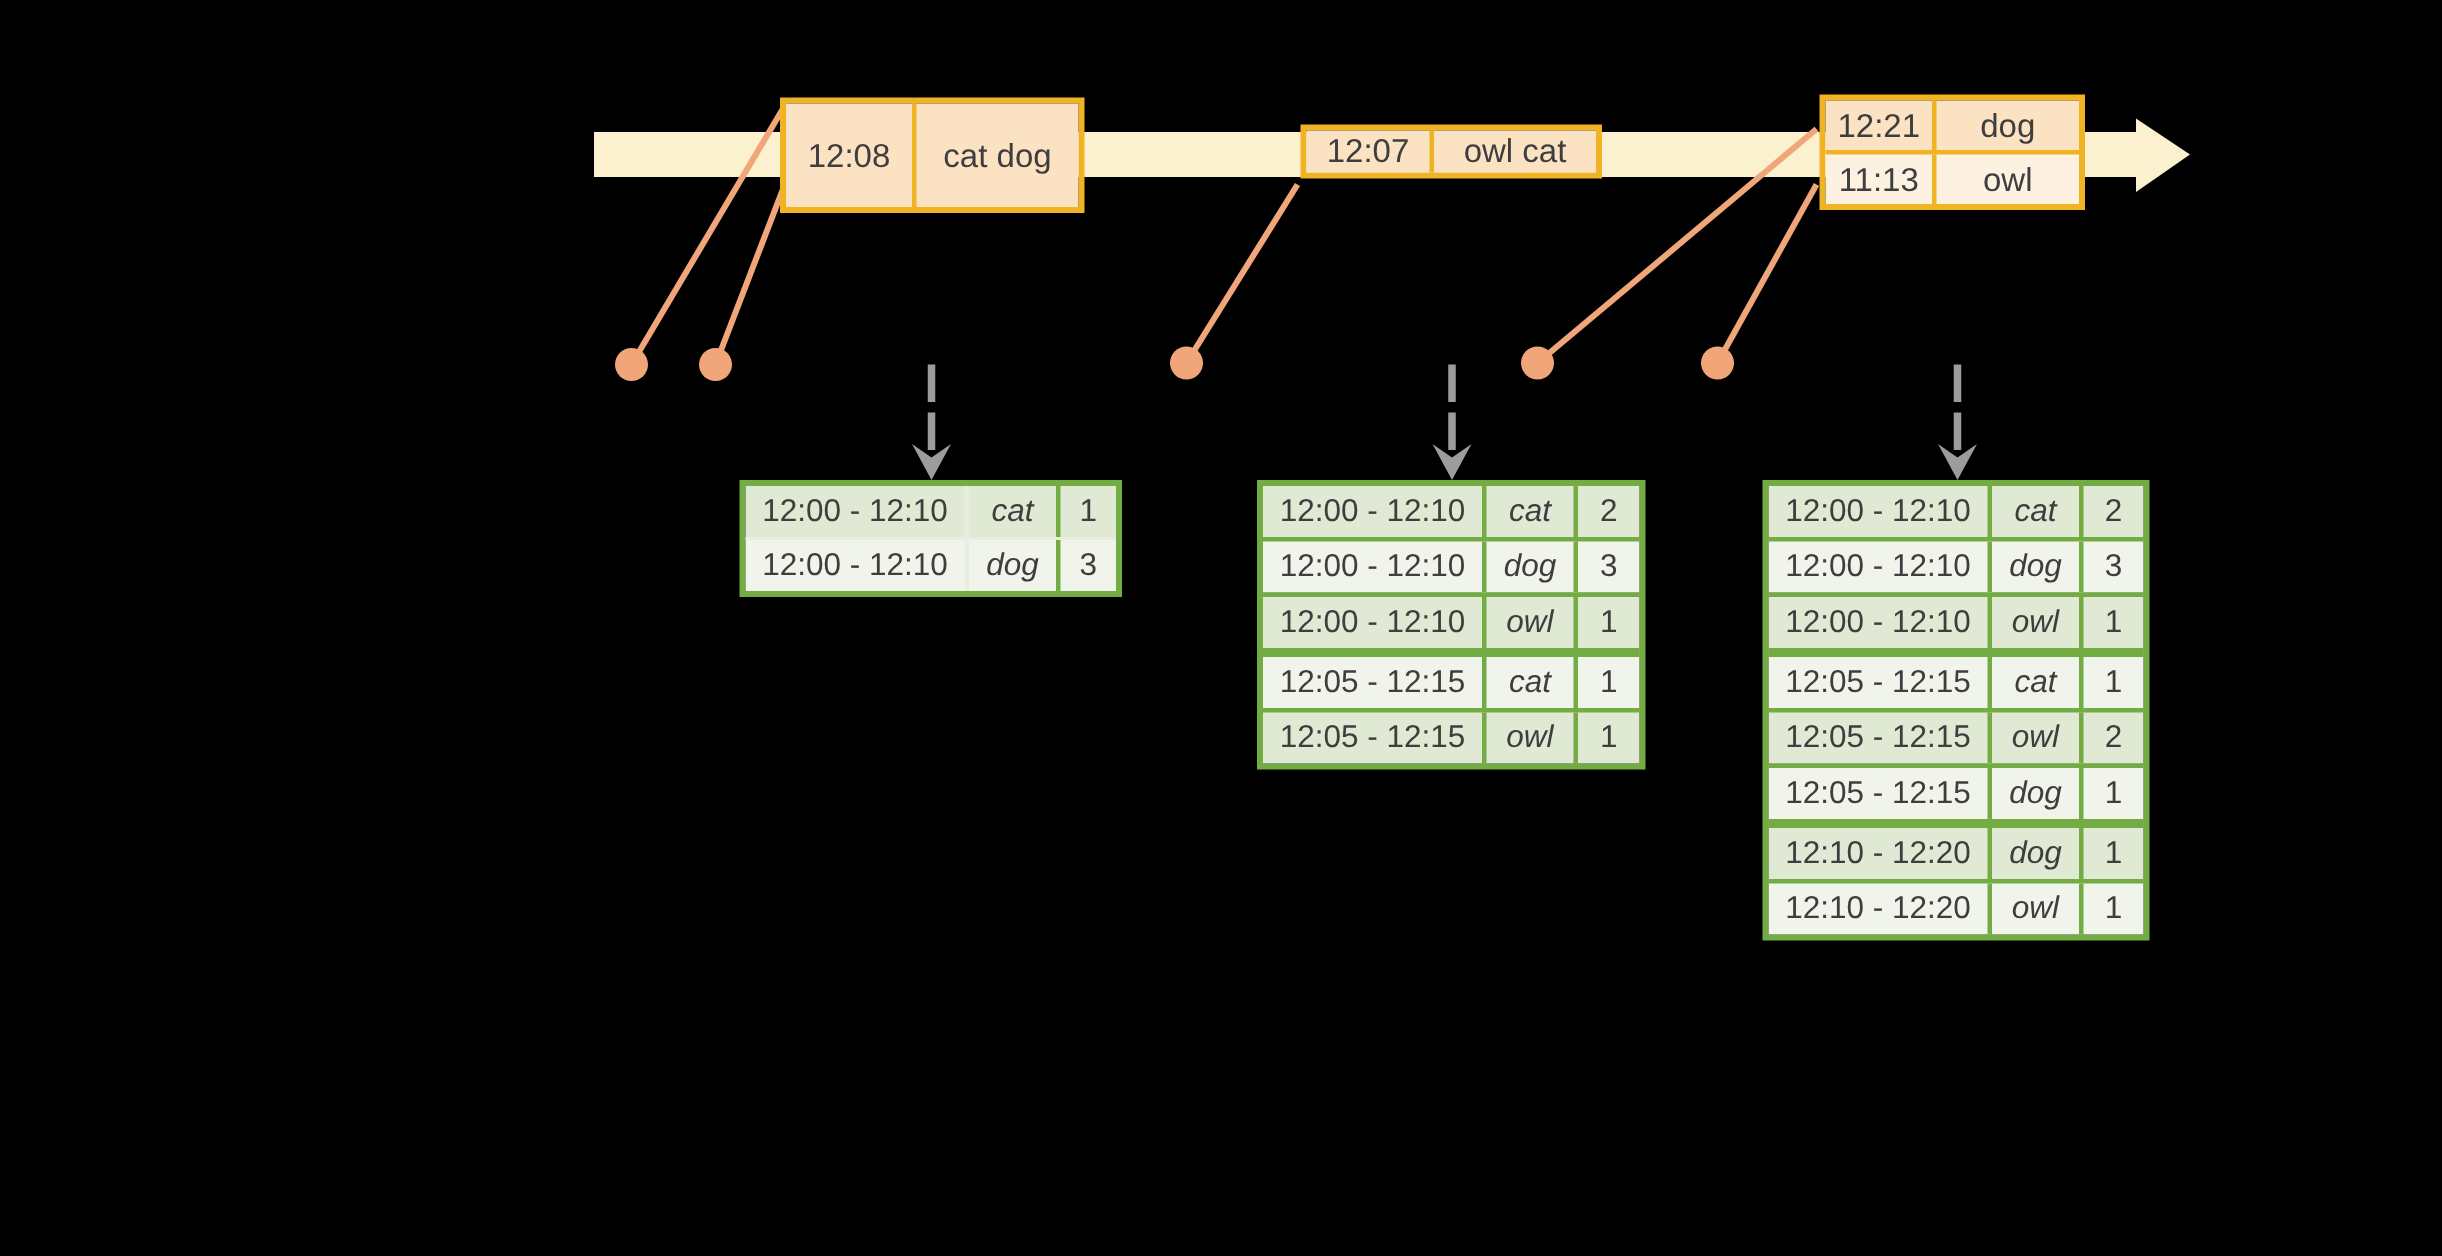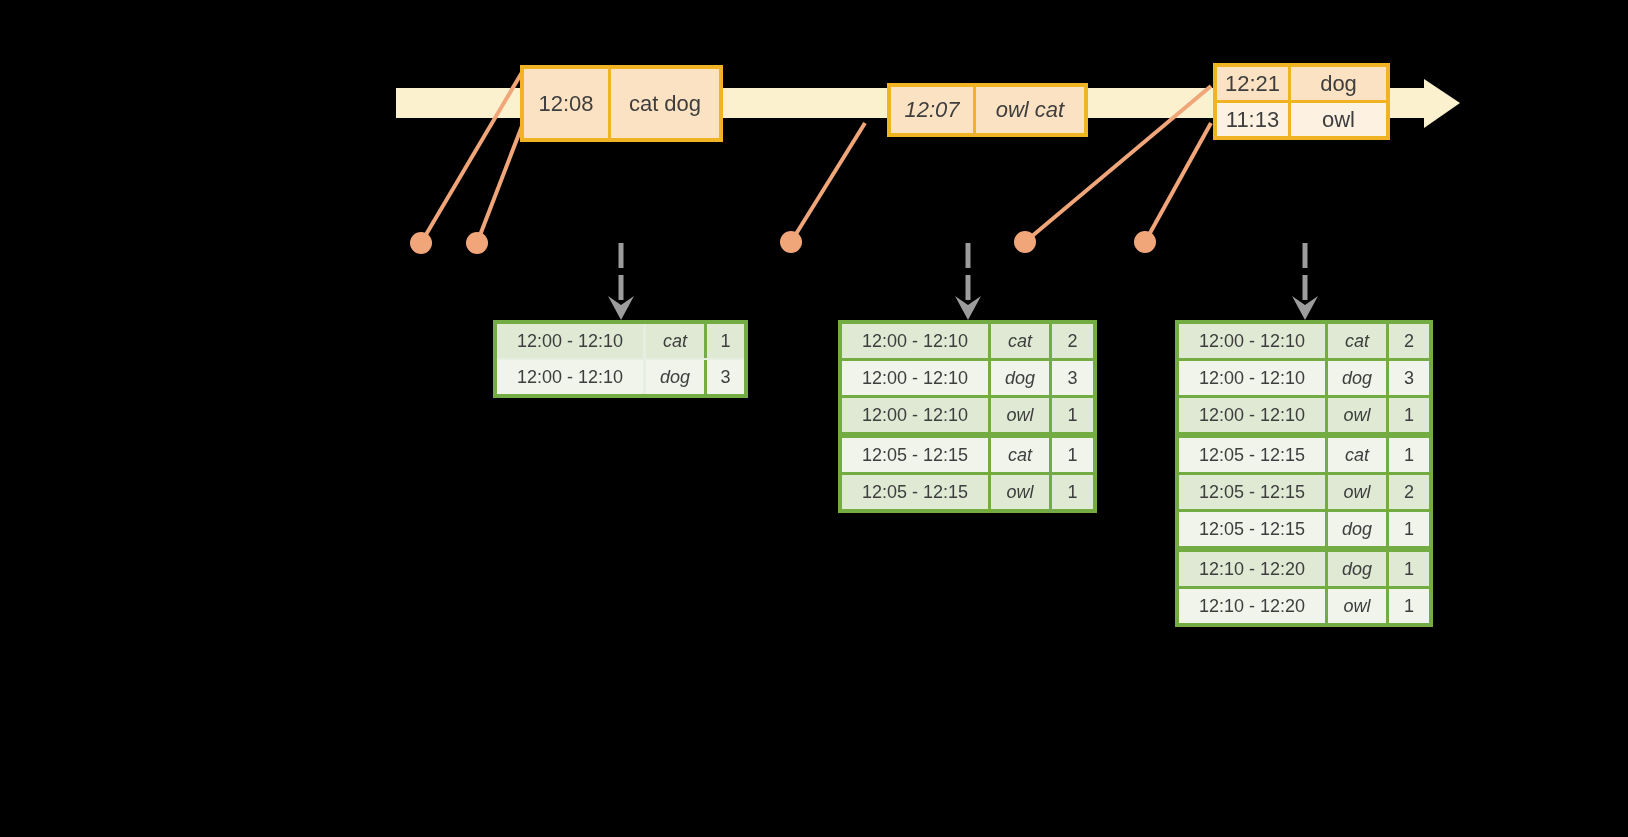--- a/index.html
+++ b/index.html
@@ -31,38 +31,38 @@
   .erow{display:flex;flex:1;}
   .erow + .erow{border-top:3px solid var(--amber);}
   .ecell{
     display:flex;align-items:center;justify-content:center;
     font-size:22px;color:var(--ink);
   }
   .etime{border-right:3px solid var(--amber);}
   .ewords{flex:1;}
   .et-a{left:520px;top:65px;width:203px;height:77px;}
   .et-a .etime{width:84px;}
-  .et-b{left:887px;top:83px;width:201px;height:54px;font-style:italic;}
+  .et-b{left:867px;top:83px;width:201px;height:36px;}
   .et-b .etime{width:82px;}
   .et-c{left:1213px;top:63px;width:177px;height:77px;}
   .et-c .etime{width:71px;}
   .bg-peach{background:var(--peach);}
   .bg-cream{background:var(--cream);}
 
   
   .rtable{
     position:absolute;border:4px solid var(--green);box-sizing:border-box;
     display:flex;flex-direction:column;
   }
   .rrow{display:flex;height:34px;flex:none;}
   .rrow + .rrow{border-top:3px solid var(--green);}
   .rrow.group-start{border-top-width:6px;}
   .rcell{
     display:flex;align-items:center;justify-content:center;
-    font-size:18px;color:var(--ink);
+    font-size:21px;color:var(--ink);
   }
   .rwindow{width:146px;border-right:3px solid var(--green);}
   .rword{width:58px;border-right:3px solid var(--green);font-style:italic;}
   .rcount{flex:1;}
   .bg-tint{background:var(--tint);}
   .bg-light{background:var(--lightrow);}
   .rt-1{left:493px;top:320px;width:255px;}
   .rt-1 .rrow + .rrow{border-top:2px solid var(--litesep);}
   .rt-1 .rwindow{border-right-color:var(--litesep);}
   .rt-2{left:838px;top:320px;width:259px;}

